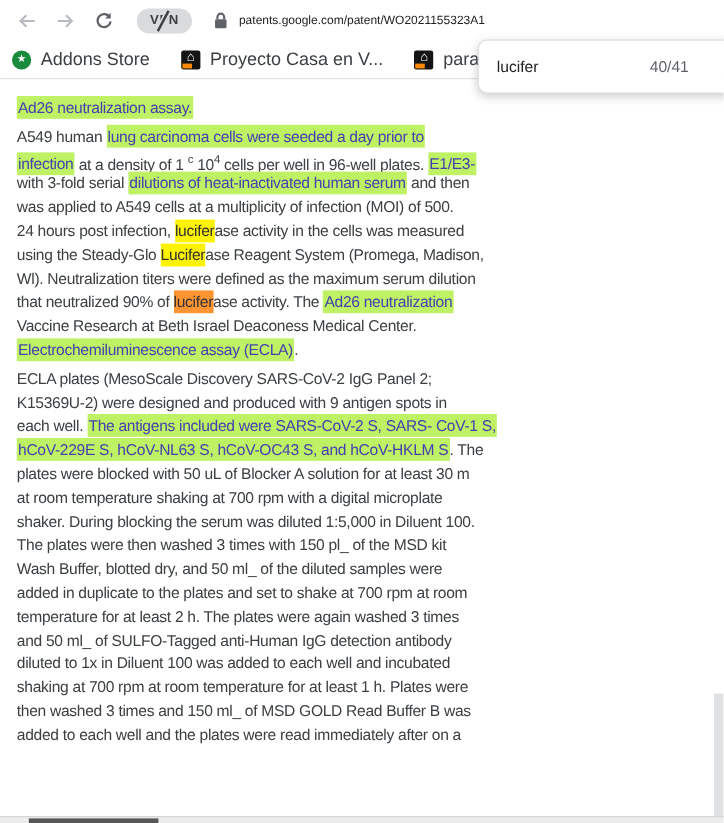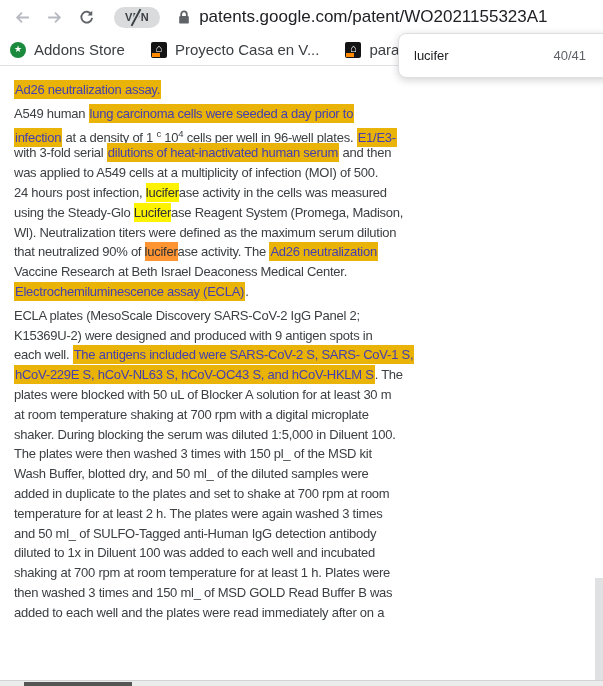--- a/index.html
+++ b/index.html
@@ -17,21 +17,21 @@
   .nav-btn{display:inline-flex;align-items:center;justify-content:center;
     width:24px;height:24px;margin-right:8px;border-radius:50%;}
   .vpn-pill{
     position:relative;display:inline-flex;align-items:center;justify-content:center;
     background:#d9dbdd;border-radius:12px;height:21px;padding:0 11px;
     margin:0 14px 0 8px;font-size:11px;font-weight:bold;color:#3a3f44;letter-spacing:.5px;
   }
   .vpn-slash{position:absolute;left:46%;top:1px;width:2px;height:19px;
     background:#3a3f44;transform:rotate(28deg);box-shadow:0 0 0 1.5px #d9dbdd;}
   .lock{margin:0 9px 0 4px;display:inline-flex;}
-  .url-text{font-size:17px;color:#202124;}
+  .url-text{font-size:10px;color:#202124;}
   
   .bookmarks{
     height:31px;display:flex;align-items:center;gap:26px;
     padding-left:10px;background:#fff;border-bottom:1px solid #e0e2e6;
   }
   .bookmark{display:inline-flex;align-items:center;gap:8px;}
   .bookmark-label{font-size:15px;color:#3c4043;white-space:nowrap;}
   .fav-green{width:16px;height:16px;border-radius:50%;background:#1a8a3c;
     display:inline-flex;align-items:center;justify-content:center;
     color:#fff;font-size:9px;line-height:1;}
@@ -41,27 +41,27 @@
   .fav-house .orange{position:absolute;left:1px;bottom:1px;width:8px;height:4px;background:#ff8a00;}
   
   .find-bar{
     position:absolute;left:398px;top:33px;width:225px;height:45px;
     background:#fff;border:1px solid #dcdee2;border-radius:8px;
     box-shadow:0 2px 8px rgba(0,0,0,.18);
     display:flex;align-items:center;padding-left:15px;box-sizing:border-box;
     z-index:10;
   }
   .find-query{flex:1;font-size:13px;color:#202124;}
-  .find-count{font-size:13px;color:#5f6368;margin-right:36px;}
+  .find-count{font-size:13px;color:#5f6368;margin-right:48px;}
   
   .content{padding:14px 0 0 14px;color:#3c4043;}
   .para + .para{margin-top:4px;}
   .line{height:19.8px;line-height:19.8px;font-size:13px;letter-spacing:-0.25px;white-space:nowrap;}
   .line sup{font-size:9.5px;}
-  .hl-purple{background:#eab308;color:#4640ae;padding:2px 1px;}
+  .hl-purple{background:#bef264;color:#4640ae;padding:2px 1px;}
   .hl-yellow{background:#fdf200;color:#2f3134;padding:2px 0;}
   .hl-orange{background:#ff9532;color:#2f3134;padding:2px 0;}
   
   .v-scroll-thumb{position:absolute;right:0;top:578px;width:8px;height:103px;background:#dfe1e3;}
   .h-scrollbar{position:absolute;left:0;right:0;bottom:0;height:5px;
     background:#ececec;border-top:1px solid #d4d4d4;}
   .h-scroll-thumb{position:absolute;left:24px;bottom:0;width:108px;height:4px;background:#565656;}
 </style>
 </head>
 <body>

